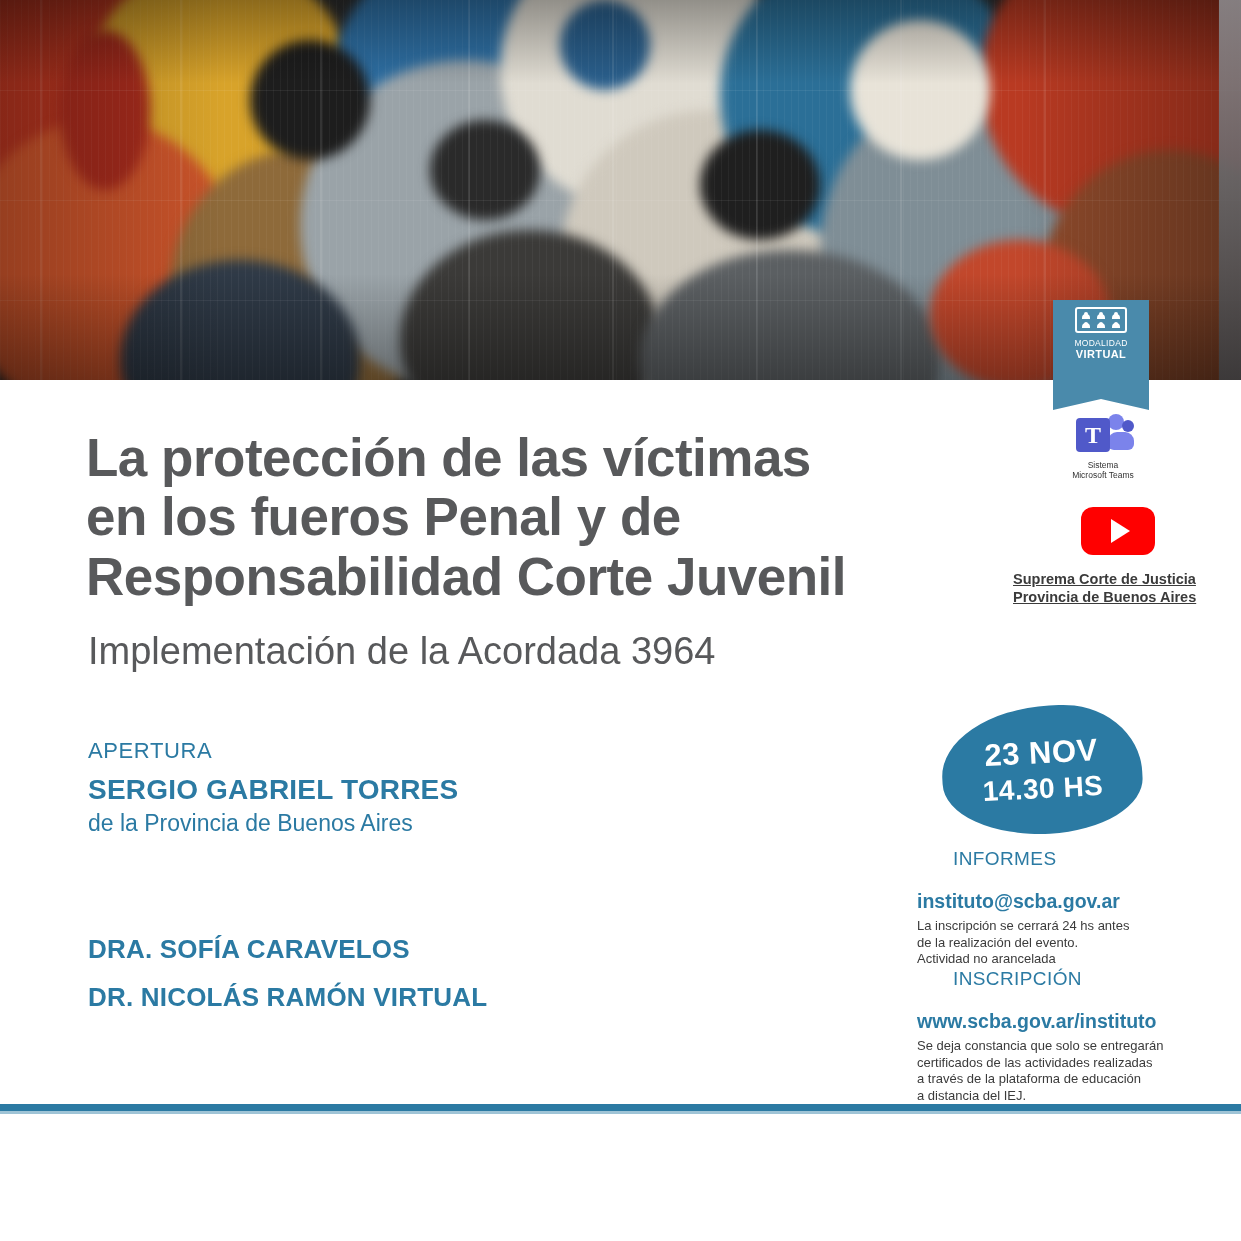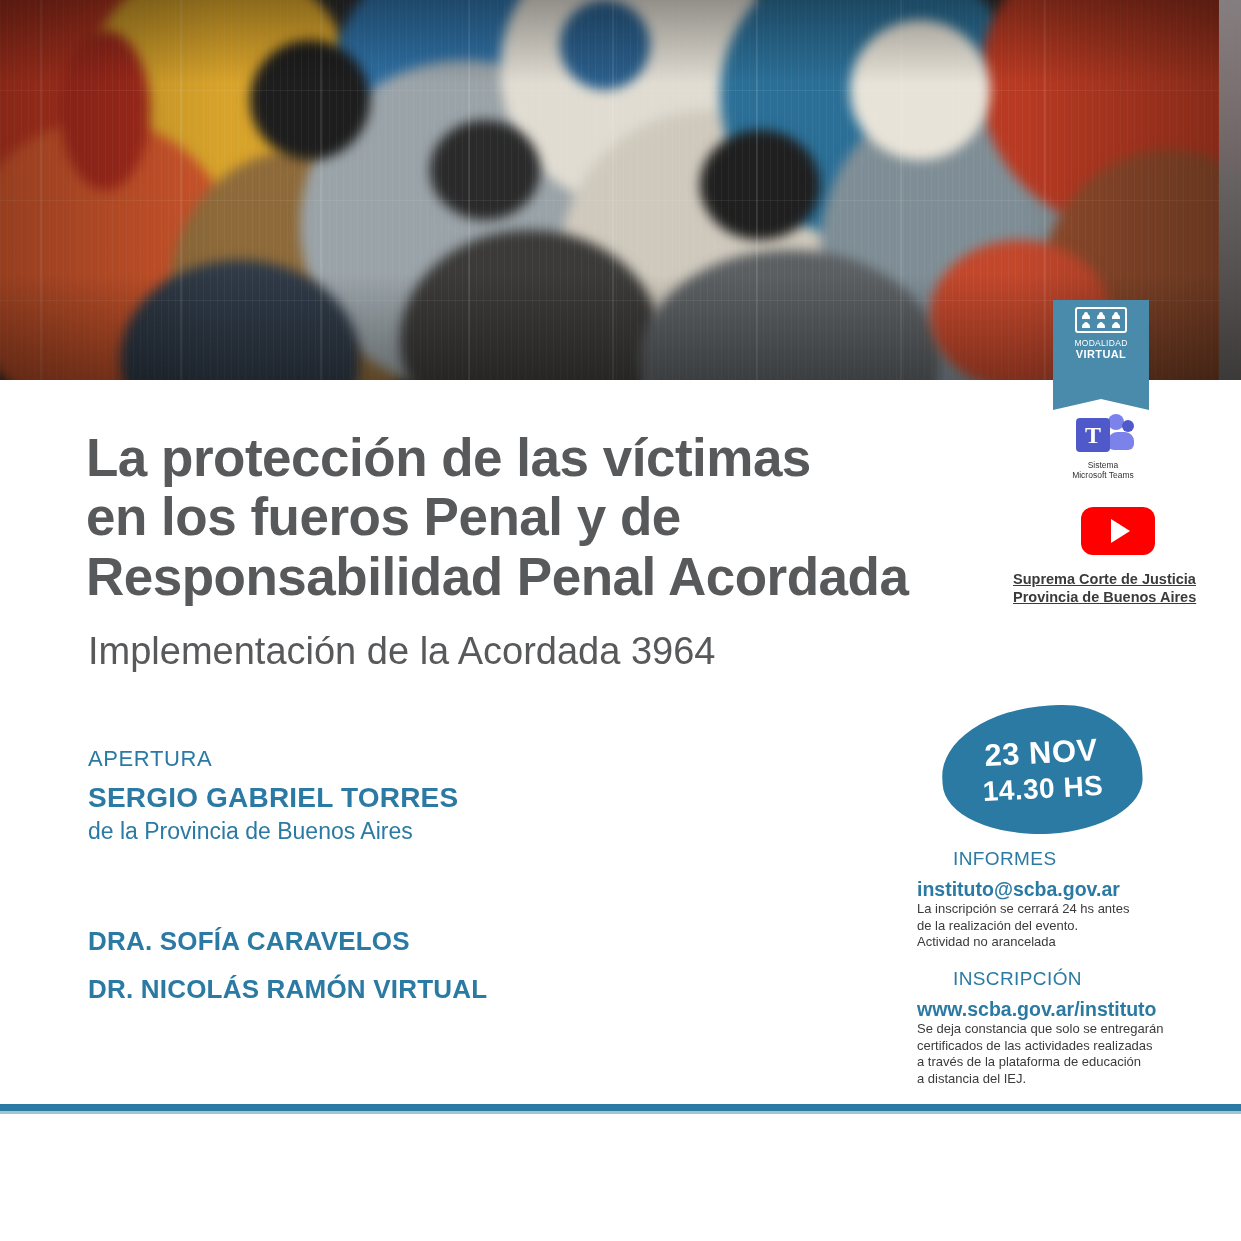--- a/index.html
+++ b/index.html
@@ -135,29 +135,29 @@
   }
   .subtitle {
     position: absolute; left: 88px; top: 630px; width: 900px;
     font-size: 38px; color: #58595b; font-weight: normal;
   }
 
   
   .sec-label {
     font-size: 22px; color: #2b7aa3; letter-spacing: .6px; font-weight: normal;
   }
-  .apertura { position: absolute; left: 88px; top: 738px; margin-top: 8px; }
+  .apertura { position: absolute; left: 88px; top: 738px; }
   .aper-name {
     font-size: 28px; font-weight: bold; color: #2b7aa3; letter-spacing: .2px; margin-top: 10px;
   }
   .aper-role {
     font-size: 23px; color: #2b7aa3; line-height: 1.22; margin-top: 3px; font-weight: normal;
   }
   .expositores { position: absolute; left: 88px; top: 922px; }
-  .exp-list { margin-top: 4px; }
+  .exp-list { margin-top: 12px; }
   .exp-item {
     font-size: 26px; font-weight: bold; color: #2b7aa3; letter-spacing: .2px;
     margin-bottom: 17px;
   }
 
   
   .date-blob {
     position: absolute; left: 942px; top: 706px; width: 200px; height: 128px;
     background: #2b7aa3;
     border-radius: 58% 42% 50% 55% / 55% 58% 42% 45%;
@@ -168,24 +168,24 @@
   .date-l1 { font-size: 31px; font-weight: bold; letter-spacing: .5px; }
   .date-l2 { font-size: 28px; font-weight: bold; letter-spacing: .5px; margin-top: 2px; }
 
   
   .informes { position: absolute; left: 917px; top: 848px; width: 300px; }
   .inscripcion { position: absolute; left: 917px; top: 968px; width: 300px; }
   .info-head {
     font-size: 19px; color: #2b7aa3; letter-spacing: .4px; margin-left: 36px;
   }
   .info-strong {
-    font-size: 19.5px; font-weight: bold; color: #2b7aa3; margin-top: 8px;
+    font-size: 19.5px; font-weight: bold; color: #2b7aa3; margin-top: 20px;
   }
   .info-small {
-    font-size: 13px; color: #3b3b3b; line-height: 1.27; 
+    font-size: 13px; color: #3b3b3b; line-height: 1.27; margin-top: 5px;
   }
 
   
   .footer-rule {
     position: absolute; left: 0; top: 1104px; width: 1241px; height: 7px;
     background: #2b7aa3;
   }
   .footer-rule2 {
     position: absolute; left: 0; top: 1111px; width: 1241px; height: 3px;
     background: #9fc4d6;
@@ -277,21 +277,21 @@
   </div>
 
   <div class="scba-side">
     <div>Suprema Corte de Justicia</div>
     <div>Provincia de Buenos Aires</div>
   </div>
 
   <div class="title">
     <div>La protección de las víctimas</div>
     <div>en los fueros Penal y de</div>
-    <div>Responsabilidad Penal Acordada</div>
+    <div>Responsabilidad Corte Juvenil</div>
   </div>
   <div class="subtitle">Implementación de la Acordada 3964</div>
 
   <div class="apertura">
     <div class="sec-label">APERTURA</div>
     <div class="aper-name">SERGIO GABRIEL TORRES</div>
     <div class="aper-role">
       <div>de la Provincia de Buenos Aires</div>
     </div>
   </div>

